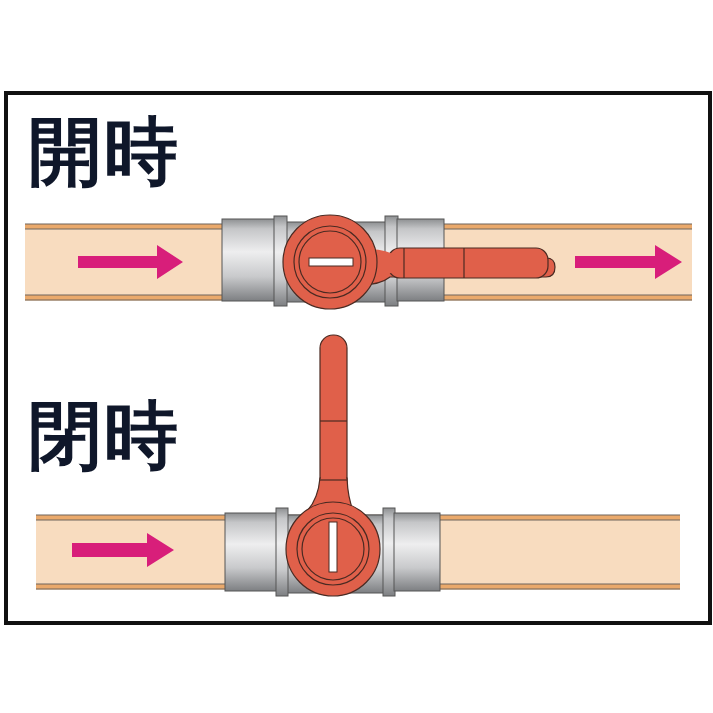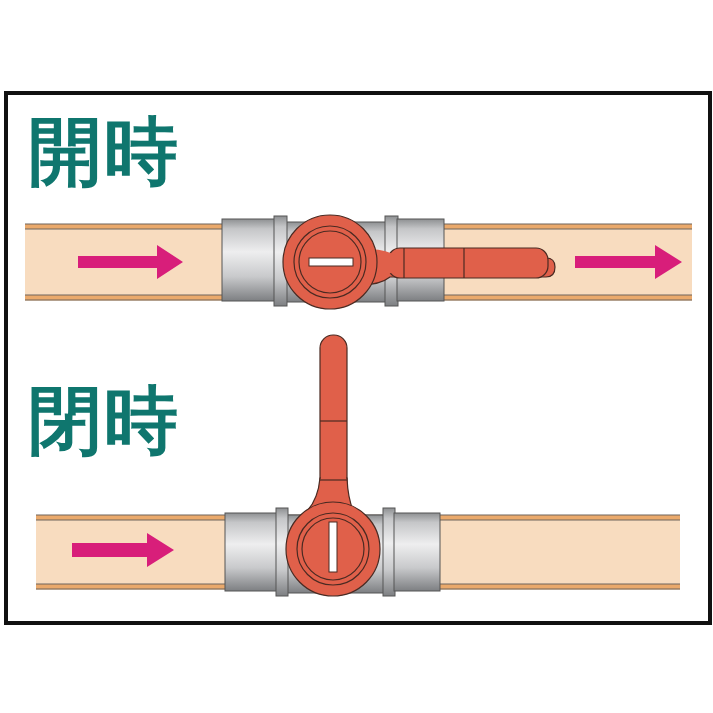--- a/index.html
+++ b/index.html
@@ -1,20 +1,20 @@
 <!DOCTYPE html>
 <html><head>
   <meta charset="utf-8">
   <style>
     html, body { margin: 0; padding: 0; background: #ffffff; }
     body { width: 713px; height: 713px; position: relative; overflow: hidden; font-family: "DejaVu Sans", sans-serif; }
     .frame { position: absolute; left: 4px; top: 91px; width: 700px; height: 526px; border: 4px solid #111111; background: #ffffff; }
-    .label { position: absolute; font-family: "DejaVu Sans", sans-serif; font-weight: bold; font-size: 74px; line-height: 1; color: #0f766e; letter-spacing: 2px; }
+    .label { position: absolute; font-family: "DejaVu Sans", sans-serif; font-weight: bold; font-size: 74px; line-height: 1; color: #0f172a; letter-spacing: 2px; }
     .label.top { left: 28px; top: 114px; }
-    .label.bottom { left: 28px; top: 383px; }
+    .label.bottom { left: 28px; top: 398px; }
     svg.art { position: absolute; left: 0; top: 0; }
   </style>
 </head>
 <body>
 
 <div class="frame"></div>
 
 <div class="label top">開時</div>
 <div class="label bottom">閉時</div>
 

